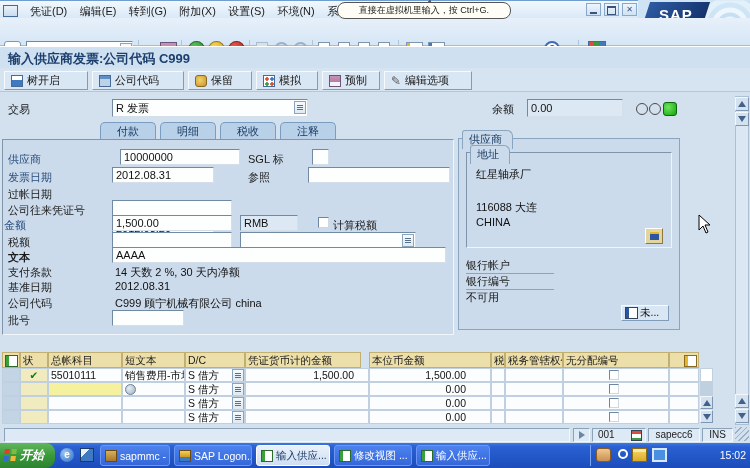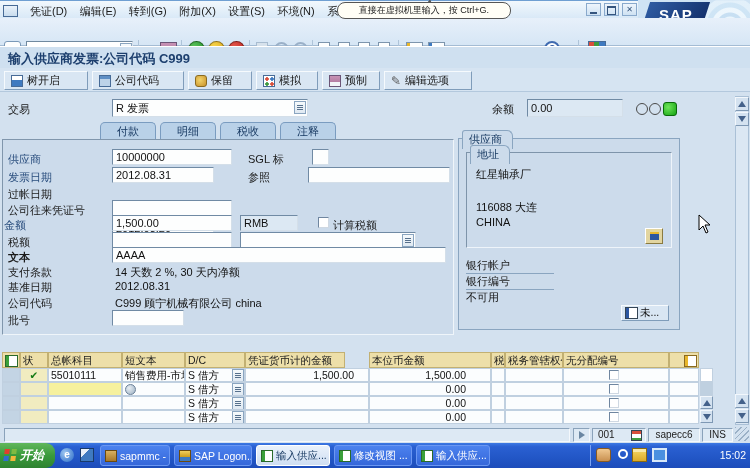--- a/index.html
+++ b/index.html
@@ -223,21 +223,21 @@
   <span class="abs" style="left:663px;top:102px;width:12px;height:12px;background:radial-gradient(circle at 35% 35%,#6fe55a,#14a312);border:1.5px solid #0a6a0a;border-radius:3px;"></span>
 
   <div class="abs tab" style="left:100px;width:56px;">付款</div>
   <div class="abs tab" style="left:160px;width:56px;">明细</div>
   <div class="abs tab" style="left:220px;width:56px;">税收</div>
   <div class="abs tab" style="left:280px;width:56px;">注释</div>
 
   <div class="abs panel"></div>
 
   <span class="abs lblb" style="left:8px;top:152px;">供应商</span>
-  <div class="abs inp" style="left:112px;top:149px;width:120px;"><span>10000000</span></div>
+  <div class="abs inp" style="left:120px;top:149px;width:120px;"><span>10000000</span></div>
   <span class="abs lbl" style="left:248px;top:152px;">SGL 标</span>
   <div class="abs inp" style="left:312px;top:149px;width:17px;"></div>
 
   <span class="abs lblb" style="left:8px;top:170px;">发票日期</span>
   <div class="abs inp" style="left:112px;top:167px;width:102px;"><span>2012.08.31</span></div>
   <span class="abs lbl" style="left:248px;top:170px;">参照</span>
   <div class="abs inp" style="left:308px;top:167px;width:142px;"><span></span></div>
 
   <span class="abs lbl" style="left:8px;top:187px;">过帐日期</span>
   <div class="abs inp" style="left:112px;top:172px;width:102px;margin-top:48px;"><span>2012.08.20</span></div>
@@ -300,21 +300,21 @@
   </svg>
 
 
   <div class="hc" style="left:2px;width:18px;">
       <span style="display:block;width:11px;height:10px;margin-top:1px;background:#fff;border:1px solid #2a6a2a;box-shadow:inset 3px 0 0 #3aa03a;"></span>
     </div>
   <div class="hc" style="left:20px;width:28px;">状</div>
   <div class="hc" style="left:48px;width:74px;">总帐科目</div>
   <div class="hc" style="left:122px;width:63px;">短文本</div>
   <div class="hc" style="left:185px;width:60px;">D/C</div>
-  <div class="hc" style="left:245px;width:100px;">凭证货币计的金额</div>
+  <div class="hc" style="left:245px;width:116px;">凭证货币计的金额</div>
   <div class="hc" style="left:369px;width:122px;">本位币金额</div>
   <div class="hc" style="left:491px;width:14px;">税</div>
   <div class="hc" style="left:505px;width:58px;">税务管辖权代码</div>
   <div class="hc" style="left:563px;width:106px;">无分配编号</div>
   <div class="hc" style="left:669px;width:30px;">
       <span style="display:block;width:11px;height:10px;margin:1px 0 0 12px;background:#fff;border:1px solid #8a6a20;box-shadow:inset 3px 0 0 #e8b62c;"></span>
     </div>
 
   <div class="dc sel" style="left:2px;top:368px;width:18px;"></div>
   <div class="dc st" style="left:20px;top:368px;width:28px;text-align:center;color:#157a15;">✔</div>

